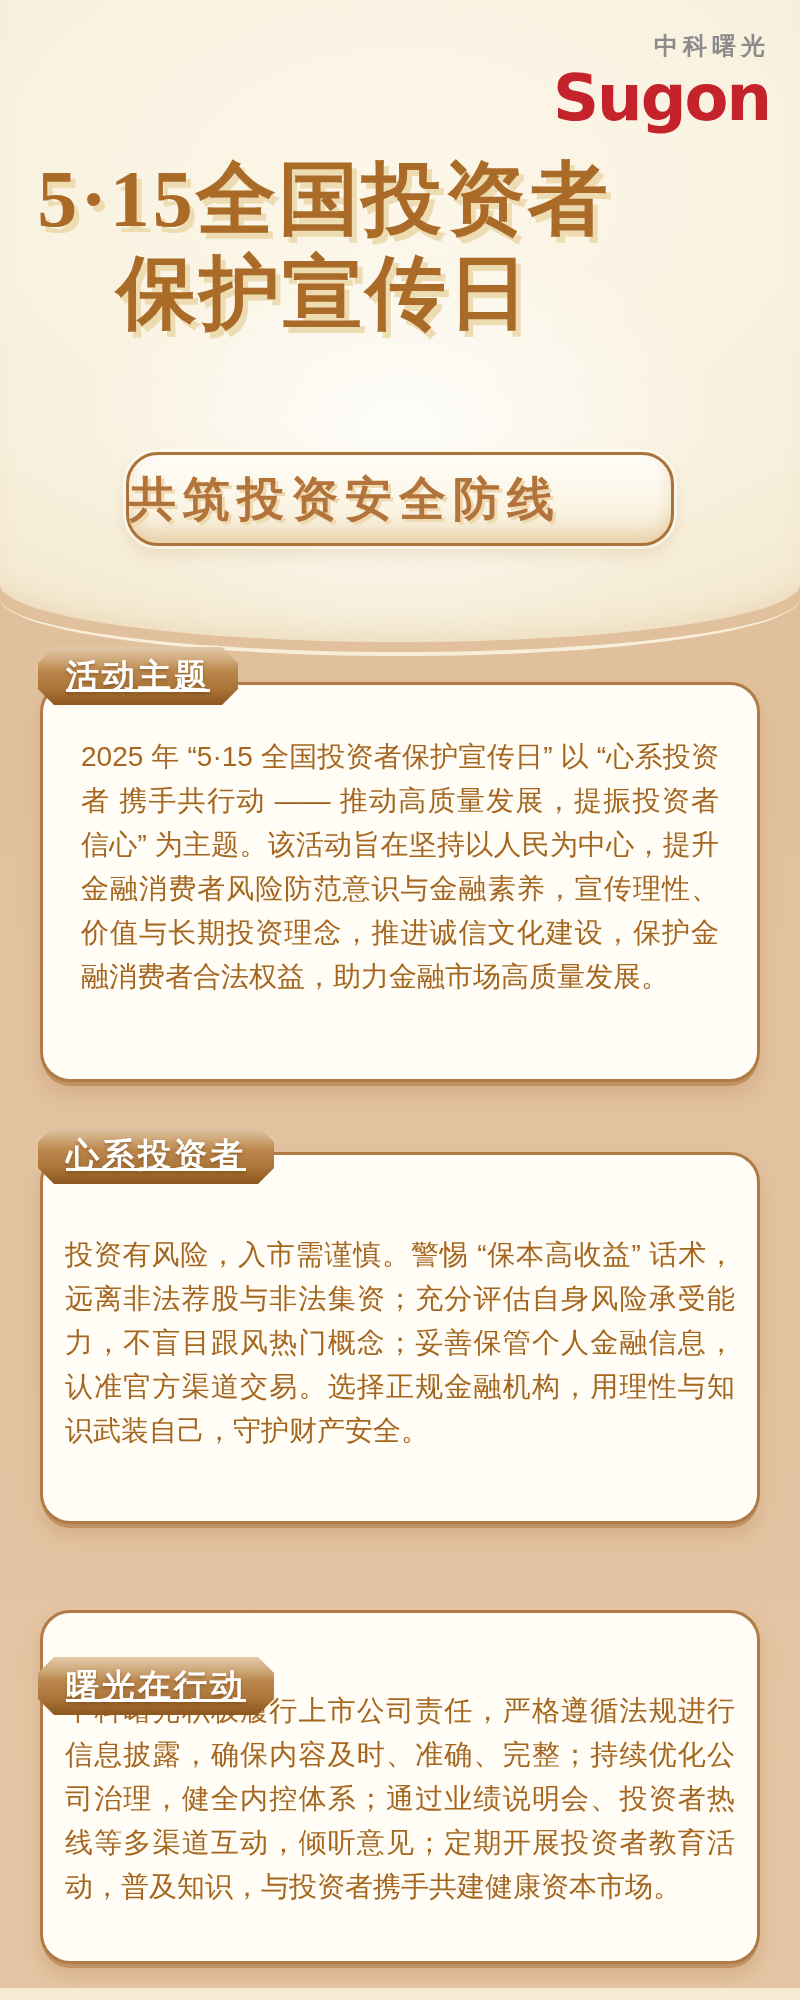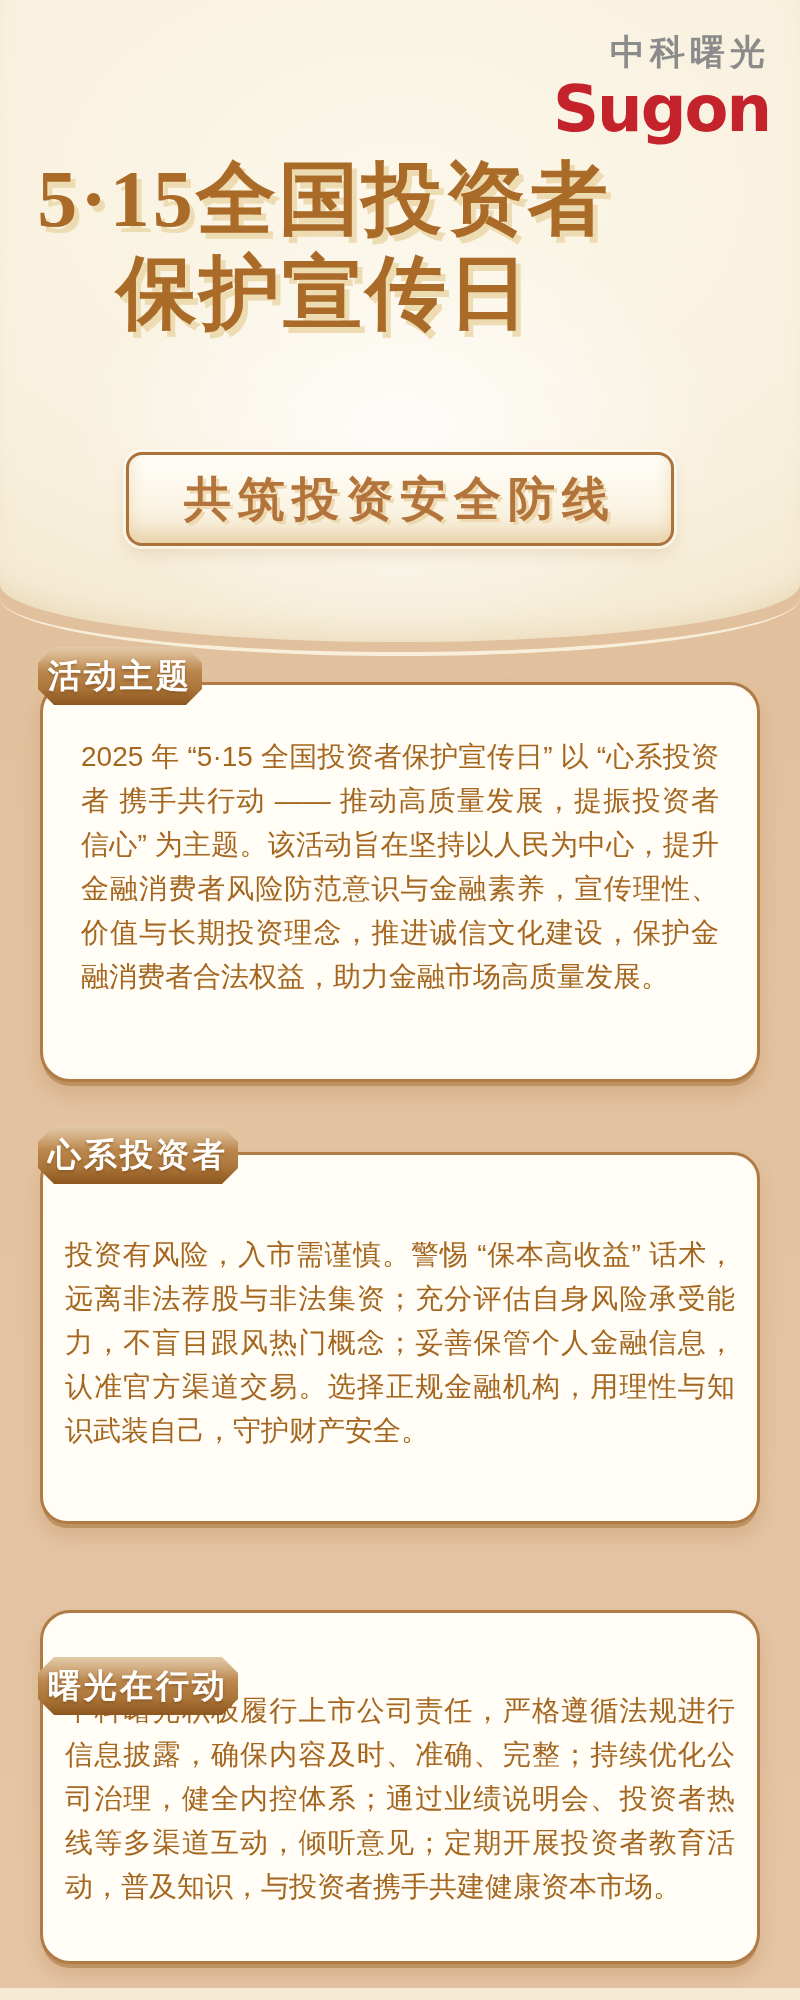--- a/index.html
+++ b/index.html
@@ -17,56 +17,57 @@
   .hero{
     position:absolute;top:0;left:0;width:800px;height:642px;
     border-radius:0 0 50% 50% / 0 0 58px 58px;
     background:
       radial-gradient(ellipse 500px 320px at 400px 430px, rgba(255,255,255,.85) 0%, rgba(255,255,255,0) 65%),
       radial-gradient(120% 100% at 50% 30%, #fcf7ea 0%, #f8f0dd 55%, #efe2c5 100%);
     box-shadow:inset 0 -18px 24px -12px rgba(224,196,150,.35);
   }
   
   .logo{position:absolute;top:34px;right:30px;text-align:right;z-index:6;line-height:1;}
-  .logo-cn{font-size:35px;font-weight:700;color:#8b8b8b;letter-spacing:5px;display:block;}
+  .logo-cn{font-size:24px;font-weight:700;color:#8b8b8b;letter-spacing:5px;display:block;}
   .logo-en{font-size:64px;font-weight:700;color:#c4232c;letter-spacing:-2px;display:block;margin-top:8px;font-family:"DejaVu Sans",sans-serif;}
   
   .main-title{
     position:absolute;top:152px;left:0;width:648px;text-align:center;z-index:6;
     font-family:"Liberation Serif",serif;font-weight:700;font-size:80px;line-height:94px;
     color:#aa6b28;letter-spacing:3px;text-shadow:5px 6px 0 #eddcb2;
   }
   
   .slogan{
     position:absolute;top:452px;left:126px;width:548px;height:94px;box-sizing:border-box;z-index:6;
-    border:3px solid #ab7239;border-radius:16px;
+    border:3px solid #ab7239;border-radius:32px;
     background:linear-gradient(180deg,#fffef9 0%,#fbf4e4 60%,#f3e6cb 100%);
     box-shadow:0 0 0 3px rgba(255,252,242,.7), inset 0 -10px 16px rgba(221,186,134,.45), 0 8px 16px rgba(193,154,100,.25);
-    display:flex;align-items:center;justify-content:center;
+    display:flex;align-items:center;justify-content:flex-start;
     font-size:47px;font-weight:700;letter-spacing:7px;color:#b2743a;
     text-shadow:3px 3px 0 rgba(236,214,172,.9);
   }
   
   .card{
     position:absolute;left:40px;width:720px;box-sizing:border-box;z-index:4;
     background:#fffdf5;border:3px solid #b07b45;border-radius:30px;
     box-shadow:0 6px 0 -2px rgba(164,111,54,.5), 0 12px 18px rgba(164,111,54,.22);
     color:#a5661f;font-size:28px;line-height:44px;text-align:justify;
   }
   .card-1{top:682px;height:400px;padding:50px 38px 0;}
-  .card-2{top:1152px;height:372px;padding:78px 22px 0;border-radius:27px;}
+  .card-2{top:1152px;height:372px;padding:78px 22px 0;}
   .card-3{top:1610px;height:354px;padding:76px 22px 0;}
   
   .badge{
-    position:absolute;left:38px;height:58px;line-height:58px;padding:0 10px;z-index:5;
+    position:absolute;left:38px;height:58px;line-height:58px;padding:0 28px;z-index:5;
     clip-path:polygon(16px 0, calc(100% - 16px) 0, 100% 16px, 100% calc(100% - 16px), calc(100% - 16px) 100%, 16px 100%, 0 calc(100% - 16px), 0 16px);
     background:linear-gradient(180deg,#d2a873 0%,#b9854b 45%,#9d6426 100%);
     color:#ffffff;font-size:33px;font-weight:700;letter-spacing:3px;
     filter:drop-shadow(0 4px 2px rgba(140,90,38,.45));
     text-shadow:0 2px 3px rgba(120,72,22,.55);
+    text-decoration:underline;
   }
   .badge::before{
     content:"";position:absolute;inset:0;pointer-events:none;
     background:linear-gradient(180deg,rgba(255,255,255,.38) 0%,rgba(255,255,255,0) 40%,rgba(0,0,0,0) 72%,rgba(90,50,10,.25) 100%);
   }
   .badge span{position:relative;}
   .badge-1{top:647px;}
   .badge-2{top:1126px;}
   .badge-3{top:1657px;}
   

